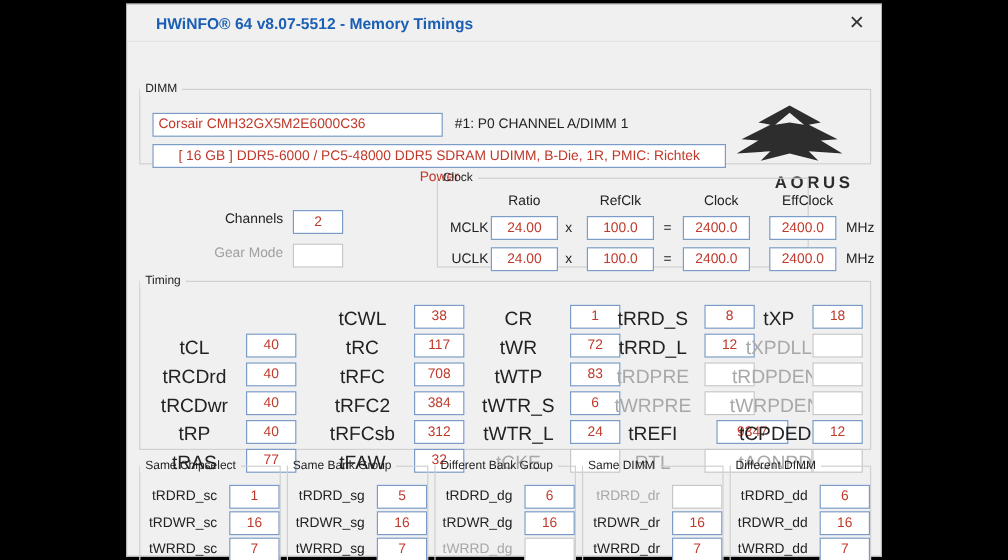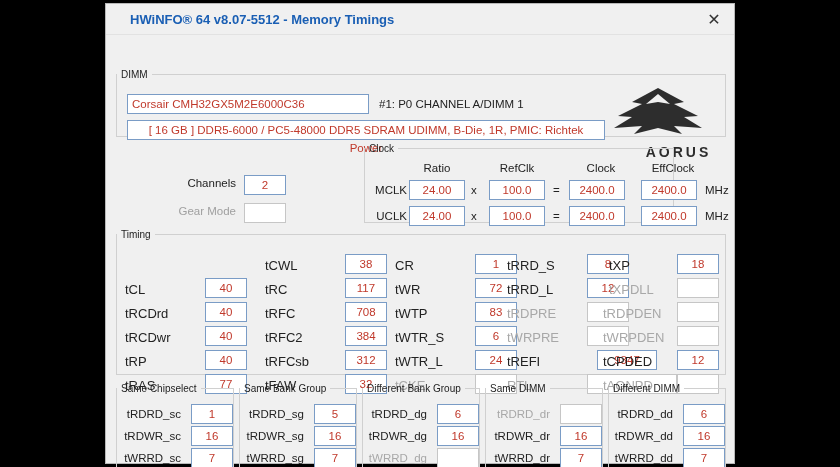--- a/index.html
+++ b/index.html
@@ -98,21 +98,21 @@
 
   
   .ch-row{position:absolute;left:10px;top:140px;}
   .ch-lbl{position:absolute;left:0;top:2px;width:120px;text-align:right;font-size:11.5px;color:#222;}
   .ch-fld{position:absolute;left:128px;top:0;width:34px;}
   .gm-lbl{position:absolute;left:0;top:30px;width:120px;text-align:right;font-size:11.5px;color:#a0a0a0;}
   .gm-fld{position:absolute;left:128px;top:28px;width:34px;}
 
   
   .mcch{position:absolute;left:8px;top:12px;width:158px;}
-  .tcell-l{position:absolute;font-size:13px;color:#222;text-align:left;}
+  .tcell-l{position:absolute;font-size:16px;color:#222;text-align:center;}
   .tcell-l.dim{color:#a8a8a8;}
   .tcell-f{position:absolute;}
 
   
   .q-lbl{position:absolute;font-size:11.5px;color:#222;text-align:right;width:64px;}
   .q-lbl.dim{color:#a8a8a8;}
   .q-f{position:absolute;left:74px;width:34px;}
 
   
   .logo{

